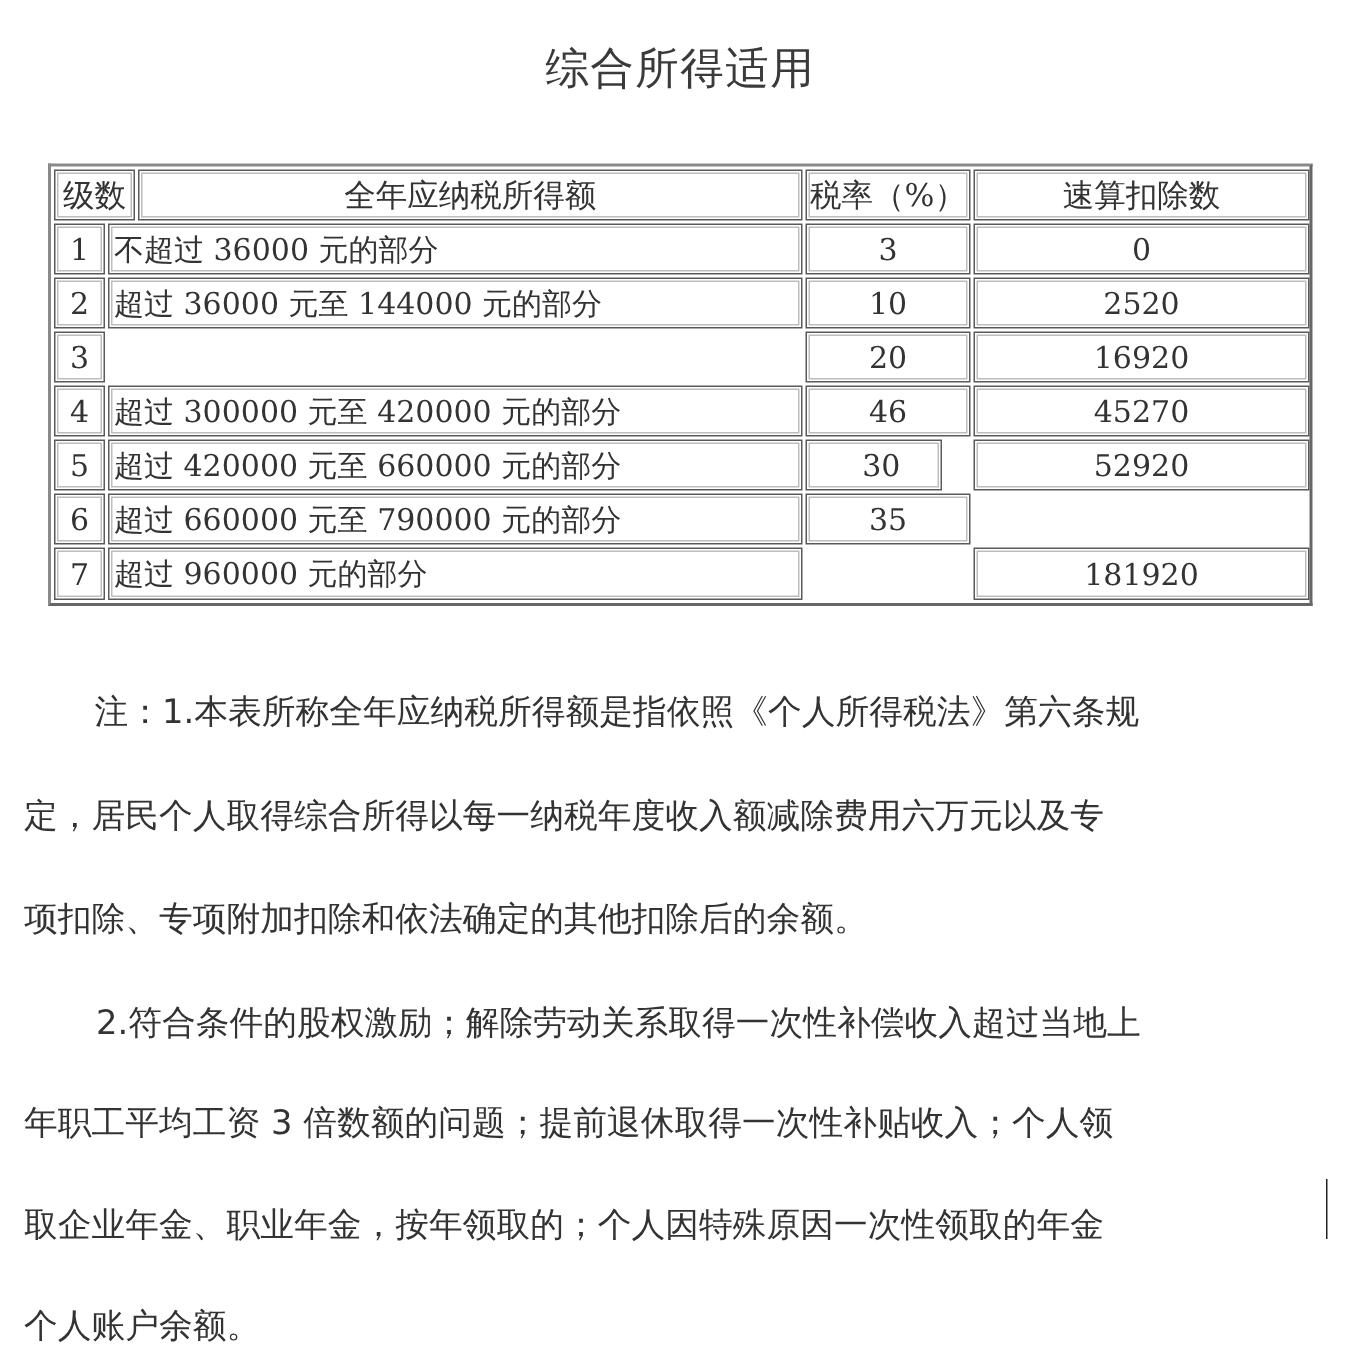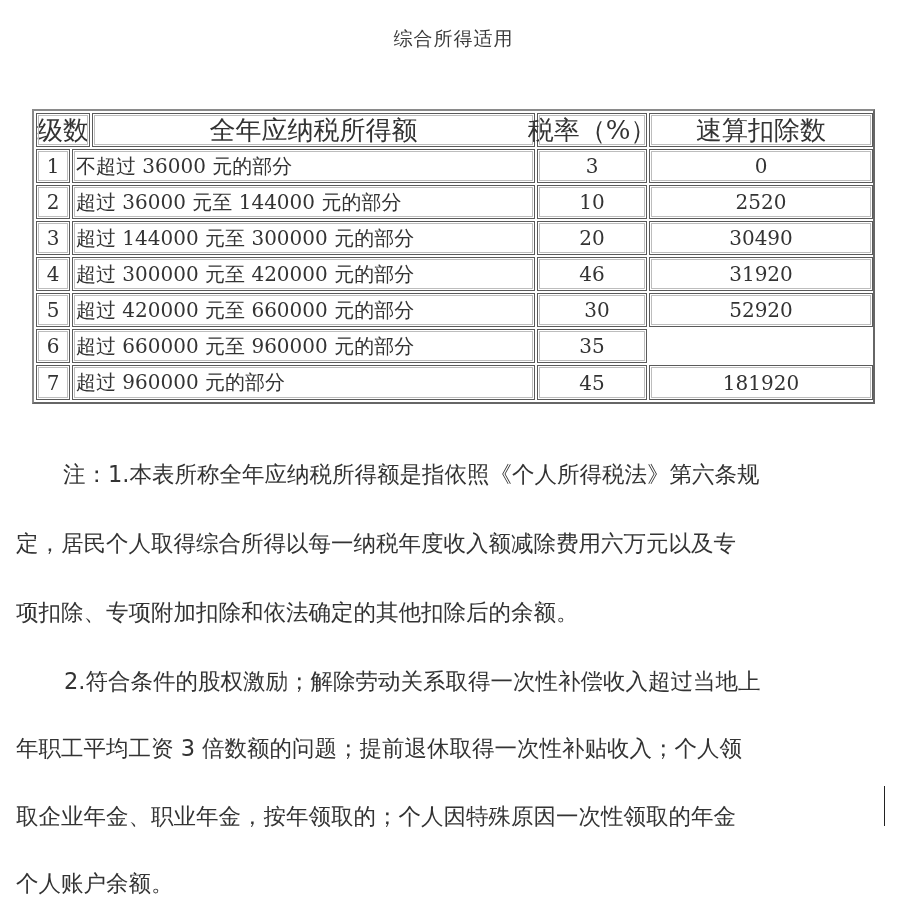--- a/index.html
+++ b/index.html
@@ -1,33 +1,33 @@
 <!DOCTYPE html>
 <html><head>
 <meta charset="utf-8">
 <style>
   html, body { margin:0; padding:0; background:#ffffff; }
   body { width:907px; height:911px; position:relative; overflow:hidden; color:#333; }
   .title {
     position:absolute; left:0; top:26px; width:907px; text-align:center;
-    font-family:"DejaVu Sans", sans-serif; font-size:19px; color:#3a3a3a; letter-spacing:1px;
+    font-family:"DejaVu Sans", sans-serif; font-size:29px; color:#3a3a3a; letter-spacing:1px;
   }
   .tbl-wrap {
     position:absolute; left:32px; top:109px; width:843px; height:295px;
     border:2px solid #8a8a8a; border-right-color:#666; border-bottom-color:#666;
     box-sizing:border-box; background:#fff;
   }
   .cell {
     position:absolute; box-sizing:border-box;
     border:1px solid #5a5a5a; outline:1px solid #bdbdbd; outline-offset:-3px;
     font-family:"DejaVu Serif", serif; font-size:20px; color:#333;
     display:flex; align-items:center; justify-content:center; white-space:nowrap;
   }
   .cell.left { justify-content:flex-start; padding-left:3px; }
-  .cell.hdr { font-size:26px; }
+  .cell.hdr { font-size:21px; }
   .note {
     position:absolute; left:16px; width:880px;
     font-family:"DejaVu Sans", sans-serif; font-size:22.5px; color:#333; white-space:nowrap;
   }
   .cursor { position:absolute; left:884px; top:786px; width:1px; height:40px; background:#222; }
 </style>
 </head>
 <body>
 
 <div class="title">综合所得适用</div>
@@ -43,41 +43,39 @@
   <div class="cell left" style="left:38px;top:38px;width:463px;height:34px;">不超过 36000 元的部分</div>
   <div class="cell" style="left:503px;top:38px;width:110px;height:34px;">3</div>
   <div class="cell" style="left:615px;top:38px;width:224px;height:34px;">0</div>
 
   <div class="cell" style="left:2px;top:74px;width:34px;height:34px;">2</div>
   <div class="cell left" style="left:38px;top:74px;width:463px;height:34px;">超过 36000 元至 144000 元的部分</div>
   <div class="cell" style="left:503px;top:74px;width:110px;height:34px;">10</div>
   <div class="cell" style="left:615px;top:74px;width:224px;height:34px;">2520</div>
 
   <div class="cell" style="left:2px;top:110px;width:34px;height:34px;">3</div>
-  <div class="cell left" style="left:38px;top:110px;width:463px;height:34px;">超过 144000 元至 300000 元的部分</div>
   <div class="cell" style="left:503px;top:110px;width:110px;height:34px;">20</div>
-  <div class="cell" style="left:615px;top:110px;width:224px;height:34px;">30490</div>
+  <div class="cell" style="left:615px;top:110px;width:224px;height:34px;">16920</div>
 
   <div class="cell" style="left:2px;top:146px;width:34px;height:34px;">4</div>
   <div class="cell left" style="left:38px;top:146px;width:463px;height:34px;">超过 300000 元至 420000 元的部分</div>
   <div class="cell" style="left:503px;top:146px;width:110px;height:34px;">46</div>
-  <div class="cell" style="left:615px;top:146px;width:224px;height:34px;">31920</div>
+  <div class="cell" style="left:615px;top:146px;width:224px;height:34px;">45270</div>
 
   <div class="cell" style="left:2px;top:182px;width:34px;height:34px;">5</div>
   <div class="cell left" style="left:38px;top:182px;width:463px;height:34px;">超过 420000 元至 660000 元的部分</div>
-  <div class="cell" style="left:503px;top:182px;width:110px;height:34px;padding-left:10px;">30</div>
+  <div class="cell" style="left:503px;top:182px;width:91px;height:34px;padding-left:10px;">30</div>
   <div class="cell" style="left:615px;top:182px;width:224px;height:34px;">52920</div>
 
   <div class="cell" style="left:2px;top:218px;width:34px;height:34px;">6</div>
-  <div class="cell left" style="left:38px;top:218px;width:463px;height:34px;">超过 660000 元至 960000 元的部分</div>
+  <div class="cell left" style="left:38px;top:218px;width:463px;height:34px;">超过 660000 元至 790000 元的部分</div>
   <div class="cell" style="left:503px;top:218px;width:110px;height:34px;">35</div>
 
   <div class="cell" style="left:2px;top:254px;width:34px;height:35px;">7</div>
   <div class="cell left" style="left:38px;top:254px;width:463px;height:35px;">超过 960000 元的部分</div>
-  <div class="cell" style="left:503px;top:254px;width:110px;height:35px;">45</div>
   <div class="cell" style="left:615px;top:254px;width:224px;height:35px;">181920</div>
 </div>
 
 <div>
   <div class="note" style="top:459px;left:63px;">注：1.本表所称全年应纳税所得额是指依照《个人所得税法》第六条规</div>
   <div class="note" style="top:528px;">定，居民个人取得综合所得以每一纳税年度收入额减除费用六万元以及专</div>
   <div class="note" style="top:597px;">项扣除、专项附加扣除和依法确定的其他扣除后的余额。</div>
   <div class="note" style="top:666px;left:64px;">2.符合条件的股权激励；解除劳动关系取得一次性补偿收入超过当地上</div>
   <div class="note" style="top:733px;">年职工平均工资  3 倍数额的问题；提前退休取得一次性补贴收入；个人领</div>
   <div class="note" style="top:801px;">取企业年金、职业年金，按年领取的；个人因特殊原因一次性领取的年金</div>

